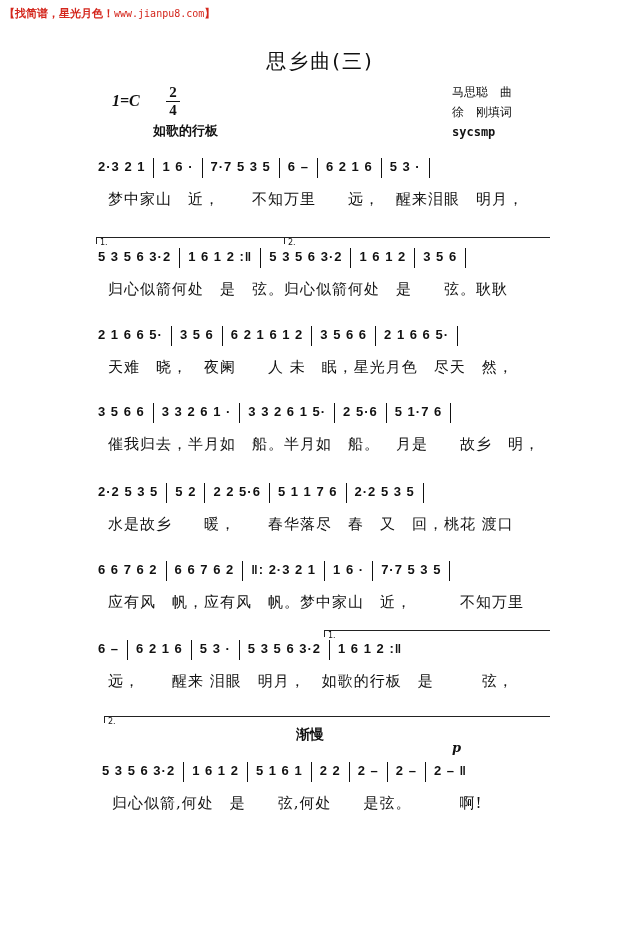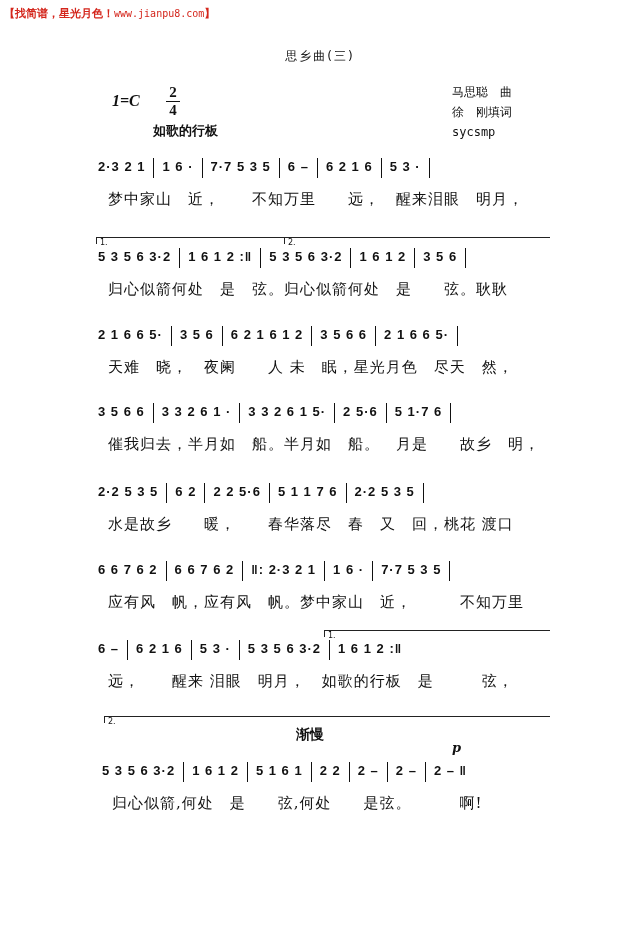--- a/index.html
+++ b/index.html
@@ -1,25 +1,25 @@
 <!DOCTYPE html>
 <html><head>
 <meta charset="utf-8">
 <style>
   html, body { margin: 0; padding: 0; background: #ffffff; }
   body { width: 640px; height: 936px; position: relative; overflow: hidden; font-family: "DejaVu Sans", sans-serif; color: #111; }
   .watermark { position: absolute; left: 4px; top: 6px; font-size: 11px; color: #d4261c; font-weight: bold; white-space: nowrap; }
   .watermark .url { font-family: "DejaVu Sans Mono", monospace; font-weight: normal; font-size: 10px; }
-  .title { position: absolute; left: 0; width: 640px; top: 48px; text-align: center; font-size: 12px; letter-spacing: 2px; }
+  .title { position: absolute; left: 0; width: 640px; top: 48px; text-align: center; font-size: 20px; letter-spacing: 2px; }
   .key { position: absolute; left: 112px; top: 92px; font-family: "Liberation Serif", serif; font-weight: bold; font-size: 16px; font-style: italic; }
   .timesig { position: absolute; left: 166px; top: 84px; font-family: "Liberation Serif", serif; font-weight: bold; font-size: 15px; text-align: center; line-height: 17px; width: 14px; }
   .timesig .bar { border-top: 1px solid #111; }
   .tempo { position: absolute; left: 112px; top: 122px; font-size: 13px; font-weight: bold; margin-left: 41px; }
   .credits { position: absolute; left: 452px; top: 82px; font-family: "DejaVu Serif", serif; font-size: 12px; line-height: 20px; }
-  .credits .sig { font-family: "DejaVu Sans Mono", monospace; font-weight: normal; font-size: 12px; }
+  .credits .sig { font-family: "DejaVu Sans Mono", monospace; font-weight: bold; font-size: 12px; }
 
   .row { position: absolute; left: 96px; width: 460px; }
   .notes { position: absolute; left: 0; top: 0; width: 460px; height: 30px; white-space: nowrap; font-family: "Liberation Sans", sans-serif; font-weight: bold; font-size: 13px; letter-spacing: 1px; }
   .notes span.m { display: inline-block; padding: 0 2px; }
   .notes .bl { display: inline-block; width: 1px; height: 20px; background: #111; vertical-align: middle; margin: 0 6px; }
   .lyrics { position: absolute; left: 12px; top: 32px; width: 470px; white-space: nowrap; font-family: "DejaVu Serif", serif; font-size: 15px; letter-spacing: 1px; }
   .volta { position: absolute; border-top: 1px solid #222; border-left: 1px solid #222; height: 6px; font-size: 8px; padding-left: 3px; }
   .dyn { position: absolute; font-size: 13px; font-weight: bold; }
 </style>
 </head>
@@ -67,21 +67,21 @@
 
 <div class="row" style="top:403px;">
   <div class="notes">
     <span class="m">3 5 6 6</span><span class="bl"></span><span class="m">3 3 2 6 1 ·</span><span class="bl"></span><span class="m">3 3 2 6 1 5·</span><span class="bl"></span><span class="m">2 5·6</span><span class="bl"></span><span class="m">5 1·7 6</span><span class="bl"></span>
   </div>
   <div class="lyrics">催我归去，半月如　船。半月如　船。　月是　　故乡　明，</div>
 </div>
 
 <div class="row" style="top:483px;">
   <div class="notes">
-    <span class="m">2·2 5 3 5</span><span class="bl"></span><span class="m">6 2</span><span class="bl"></span><span class="m">2 2 5·6</span><span class="bl"></span><span class="m">5 1 1 7 6</span><span class="bl"></span><span class="m">2·2 5 3 5</span><span class="bl"></span>
+    <span class="m">2·2 5 3 5</span><span class="bl"></span><span class="m">5 2</span><span class="bl"></span><span class="m">2 2 5·6</span><span class="bl"></span><span class="m">5 1 1 7 6</span><span class="bl"></span><span class="m">2·2 5 3 5</span><span class="bl"></span>
   </div>
   <div class="lyrics">水是故乡　　暖，　　春华落尽　春　又　回，桃花 渡口</div>
 </div>
 
 <div class="row" style="top:561px;">
   <div class="notes">
     <span class="m">6 6 7 6 2</span><span class="bl"></span><span class="m">6 6 7 6 2</span><span class="bl"></span><span class="m">‖: 2·3 2 1</span><span class="bl"></span><span class="m">1 6 ·</span><span class="bl"></span><span class="m">7·7 5 3 5</span><span class="bl"></span>
   </div>
   <div class="lyrics">应有风　帆，应有风　帆。梦中家山　近，　　　不知万里</div>
 </div>

